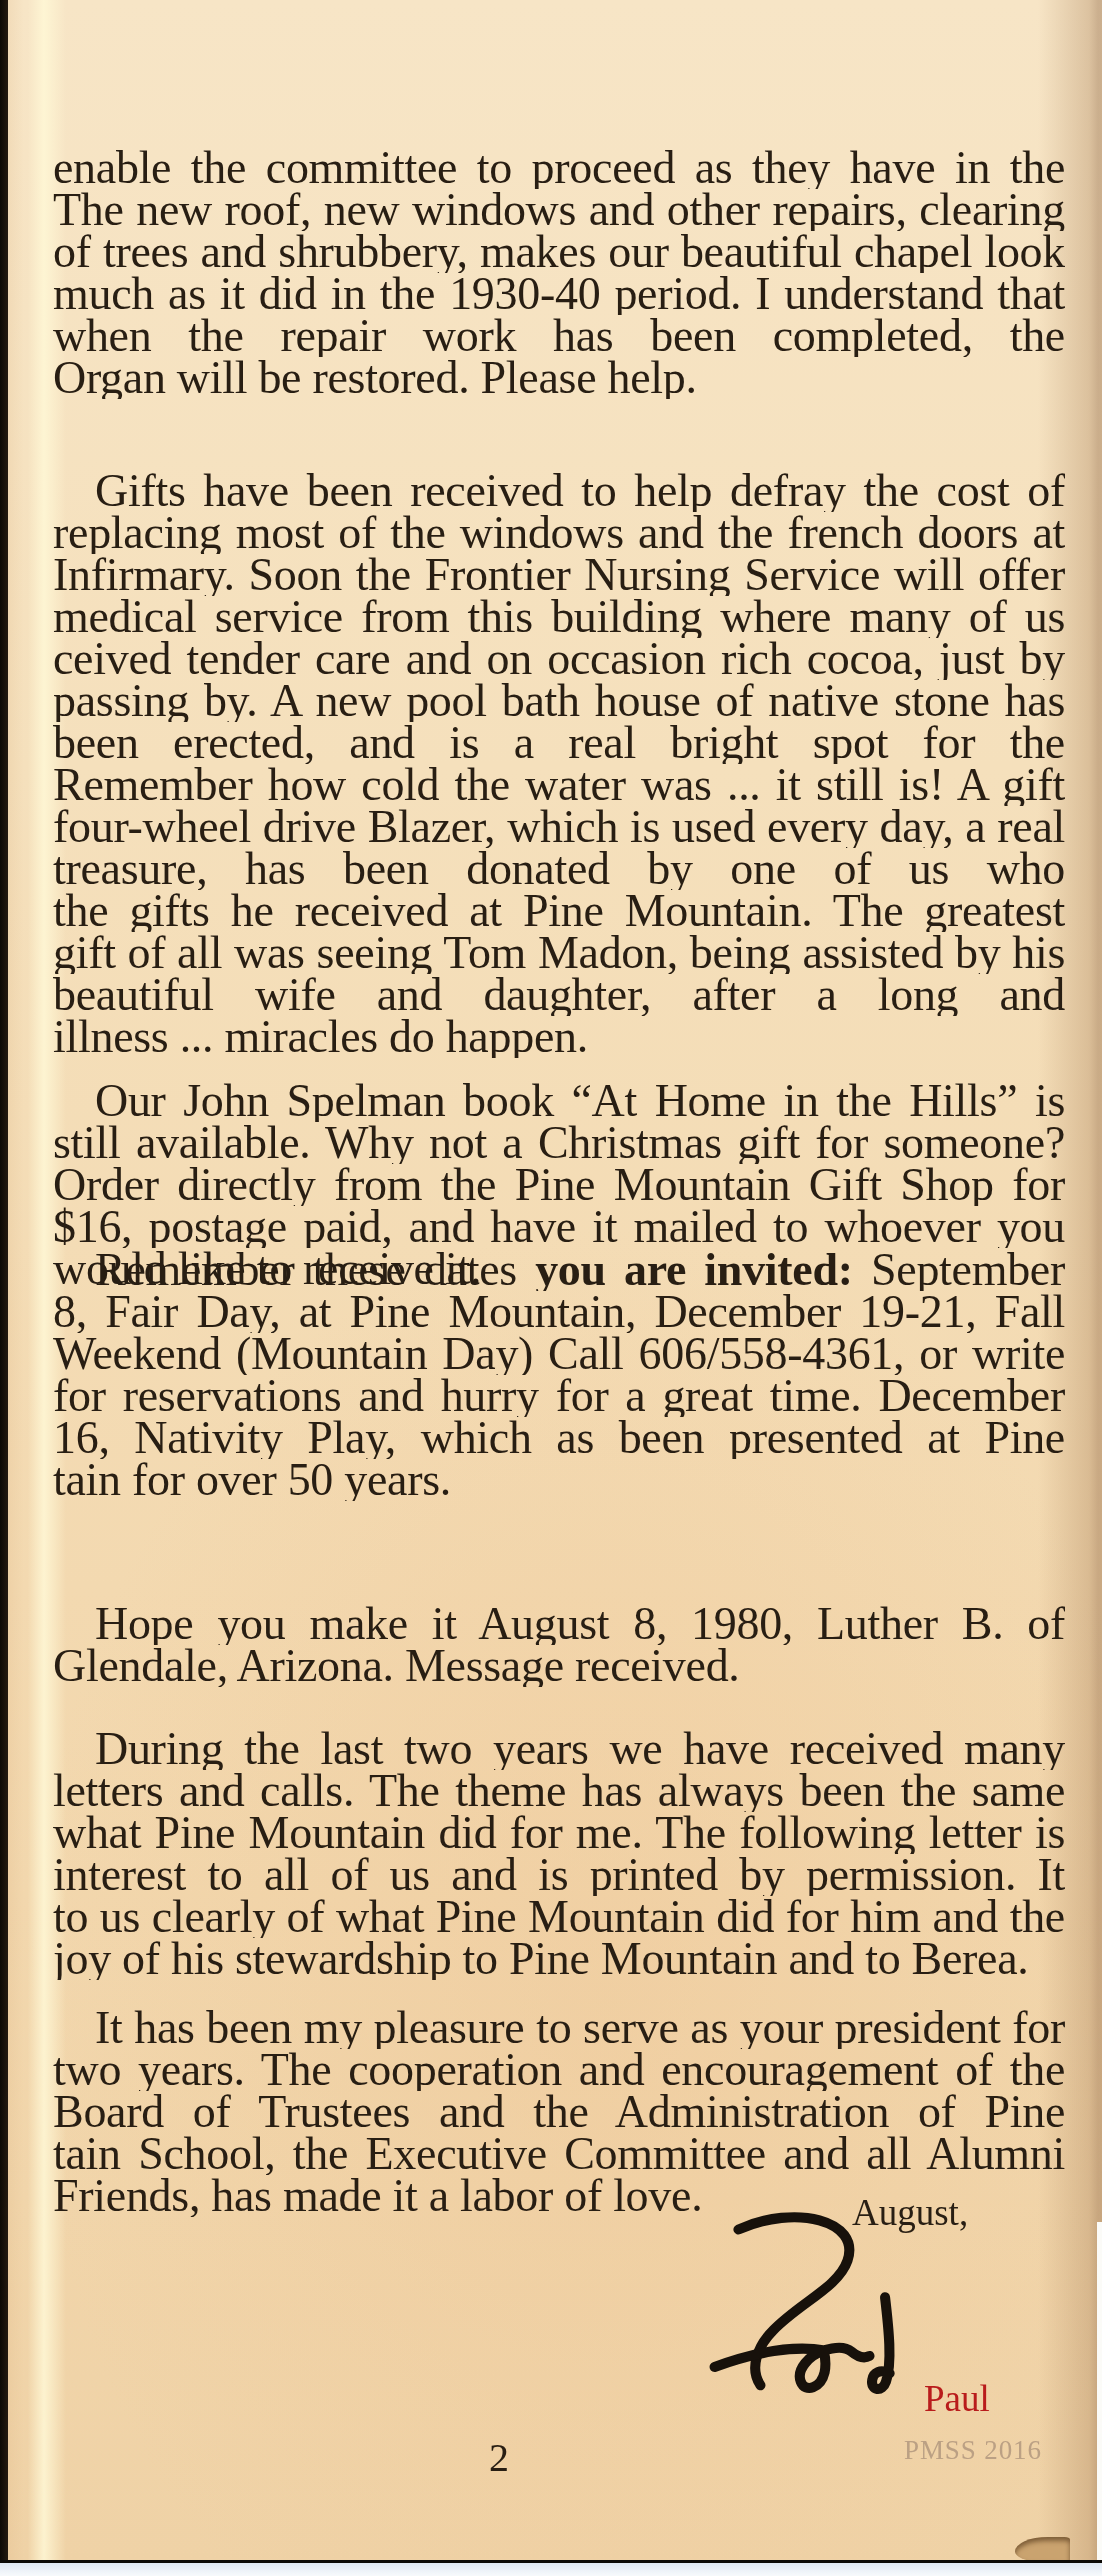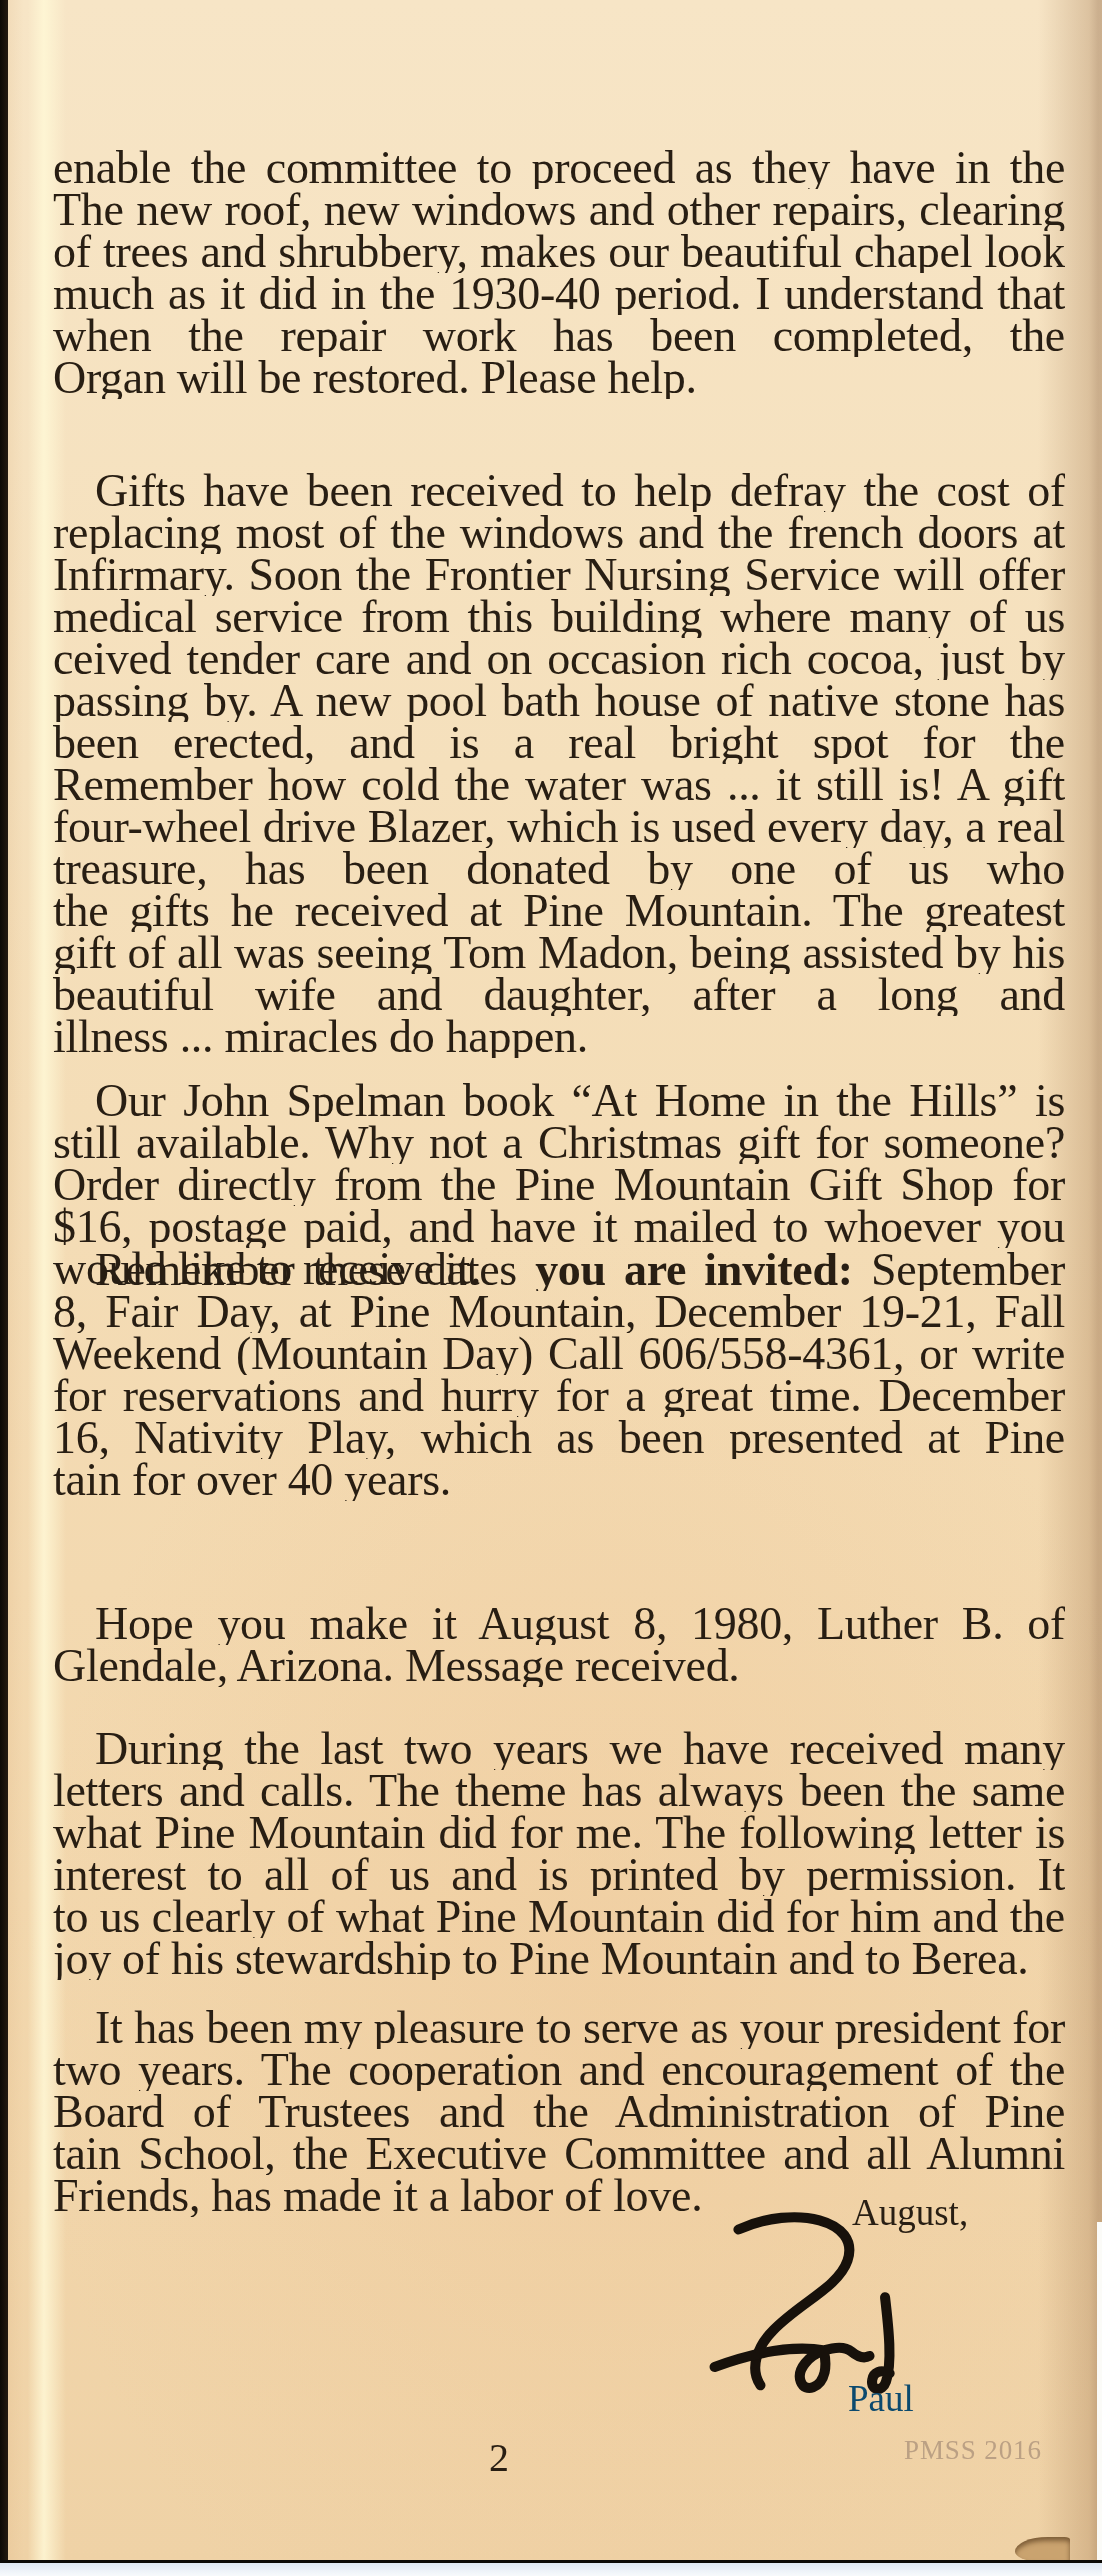--- a/index.html
+++ b/index.html
@@ -58,22 +58,22 @@
   .tline.indent{text-indent:42px;margin-top:33px;}
   .b{font-weight:bold;}
   #closing{
     position:absolute;left:852px;top:2191px;
     font-size:37px;color:#281e13;
   }
   #signature{
     position:absolute;left:705px;top:2202px;width:230px;height:197px;
   }
   #signed-name{
-    position:absolute;left:848px;top:2377px;
-    font-size:37px;color:#0c4a6e;
+    position:absolute;left:924px;top:2377px;
+    font-size:37px;color:#b91c1c;
   }
   #page-number{
     position:absolute;left:489px;top:2434px;
     font-size:40px;color:#281e13;
   }
   #watermark{
     position:absolute;left:904px;top:2410px;
     font-size:27px;color:rgba(158,134,114,0.65);
     letter-spacing:0.9px;
     margin-top:25px;
@@ -118,21 +118,21 @@
     <div class="tline">$16, postage paid, and have it mailed to whoever you</div>
     <div class="tline last">would like to receive it.</div>
   </div>
 
   <div class="para" style="top:1216px">
     <div class="tline indent"><span>Remember these dates </span><span class="b">you are invited:</span><span> September</span></div>
     <div class="tline">8, Fair Day, at Pine Mountain, December 19-21, Fall Color</div>
     <div class="tline">Weekend (Mountain Day) Call 606/558-4361, or write</div>
     <div class="tline">for reservations and hurry for a great time. December</div>
     <div class="tline">16, Nativity Play, which as been presented at Pine Moun-</div>
-    <div class="tline last">tain for over 40 years.</div>
+    <div class="tline last">tain for over 50 years.</div>
   </div>
 
   <div class="para" style="top:1570px">
     <div class="tline indent">Hope you make it August 8, 1980, Luther B. of</div>
     <div class="tline last">Glendale, Arizona. Message received.</div>
   </div>
 
   <div class="para" style="top:1695px">
     <div class="tline indent">During the last two years we have received many</div>
     <div class="tline">letters and calls. The theme has always been the same ...</div>

